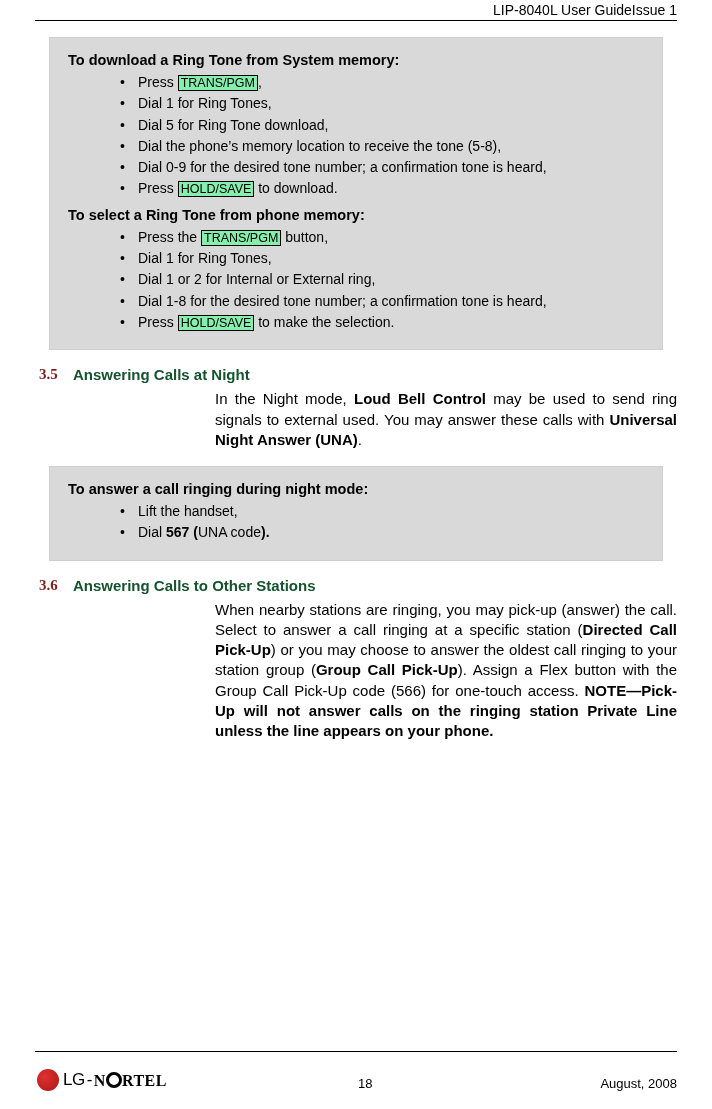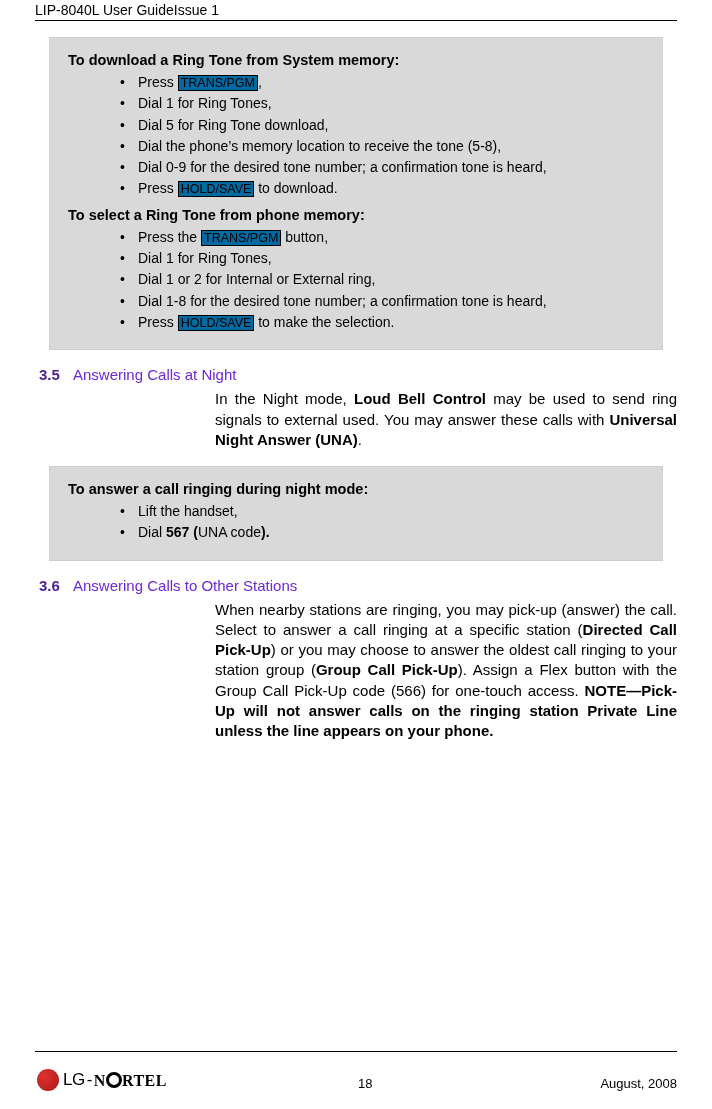--- a/index.html
+++ b/index.html
@@ -12,21 +12,21 @@
     color: #000;
   }
   .page {
     width: 712px;
     height: 1109px;
     padding: 0 35px;
     position: relative;
   }
   .header-row {
     display: flex;
-    justify-content: flex-start;
+    justify-content: flex-end;
     font-size: 14px;
     padding-top: 2px;
   }
   .header-underline {
     border-bottom: 1.5px solid #000;
     margin-top: 2px;
   }
 
   .gray-box {
     background: #d9d9d9;
@@ -57,39 +57,40 @@
     content: "•";
     position: absolute;
     left: 0;
     top: 0;
   }
   .key {
     border: 1px solid #000;
     padding: 0 2px;
     font-size: 12.5px;
     font-family: Arial, sans-serif;
-    background: #0369a1;
+    background: #86efac;
     white-space: nowrap;
   }
 
   .section-row {
     display: flex;
     margin: 16px 0 6px 0;
   }
   .section-num {
     width: 38px;
-    color: #4c1d95;
+    color: #7f1d1d;
     font-weight: bold;
     font-size: 15px;
     flex-shrink: 0;
     padding-left: 4px;
+    font-family: Liberation Serif, serif;
   }
   .section-title {
-    color: #6d28d9;
-    font-weight: normal;
+    color: #14532d;
+    font-weight: bold;
     font-size: 15px;
   }
 
   .body-text {
     margin-left: 180px;
     margin-right: 0;
     font-family: Arial, Helvetica, sans-serif;
     font-size: 15px;
     text-align: justify;
     line-height: 1.35;

